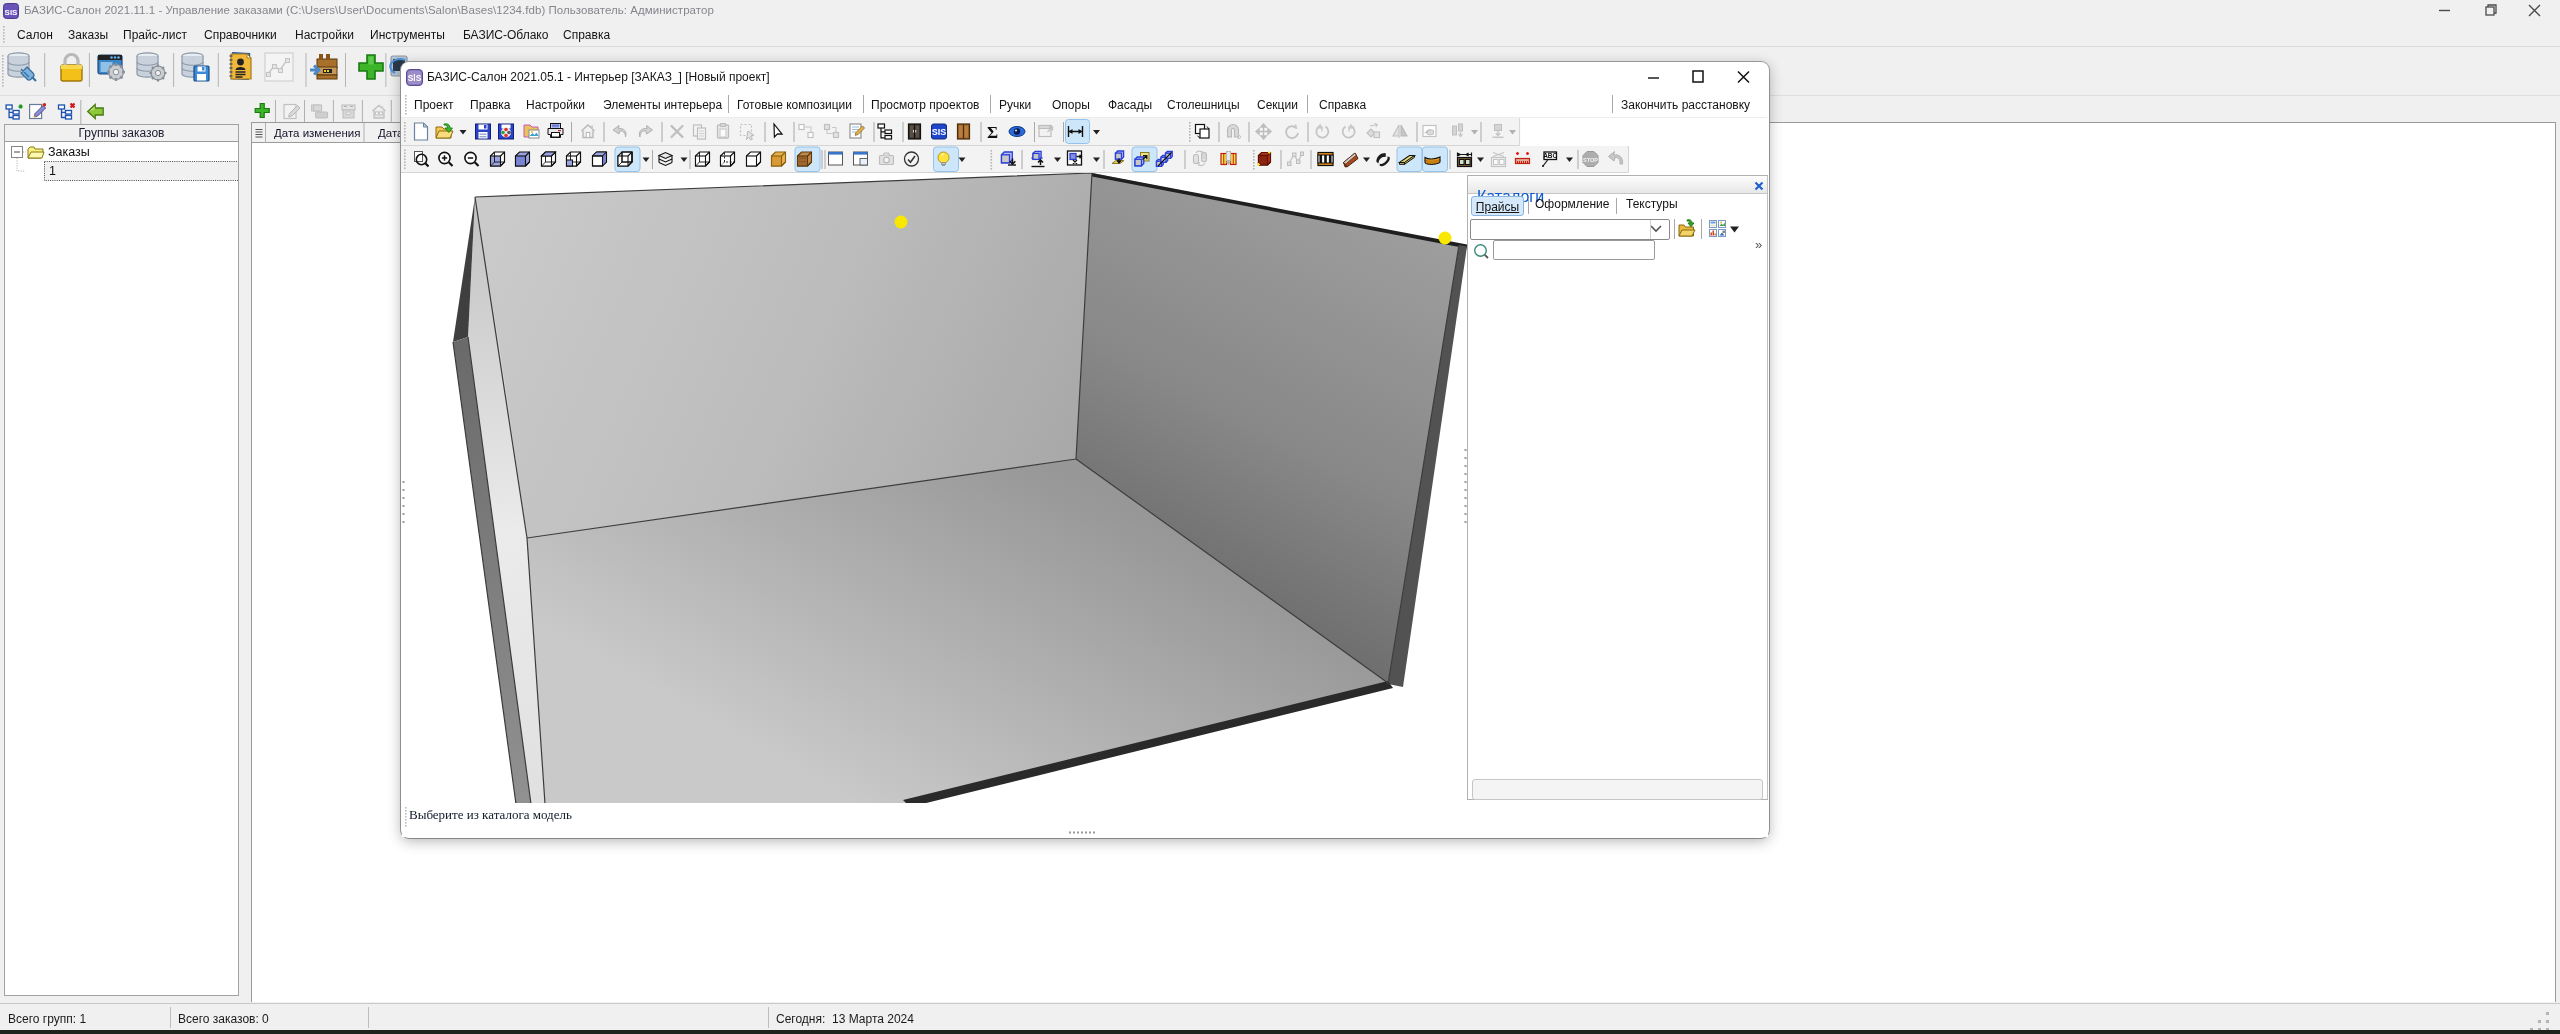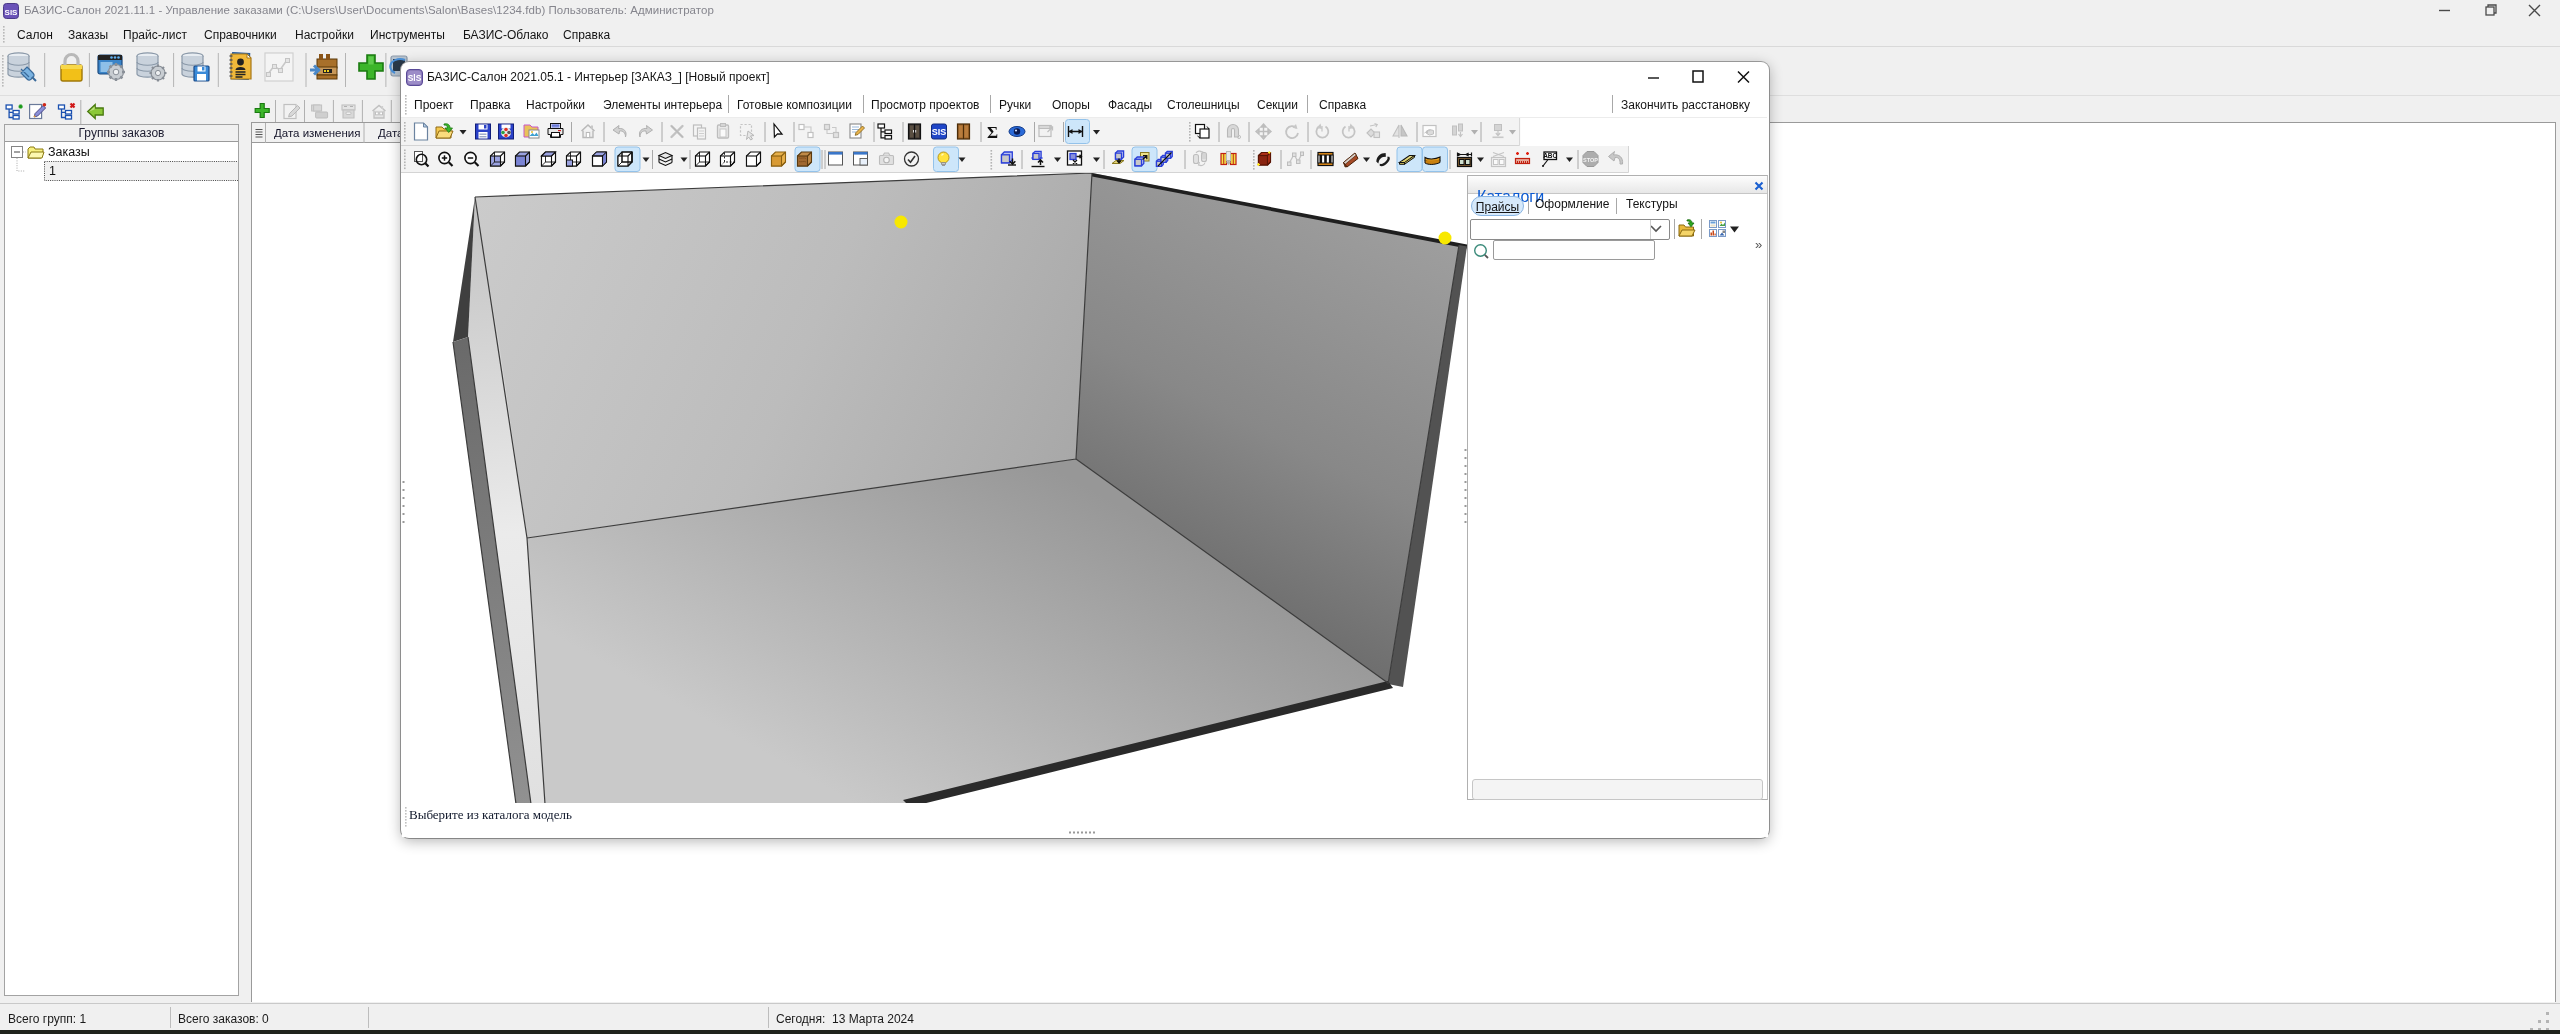--- a/index.html
+++ b/index.html
@@ -853,21 +853,21 @@
       <rect x="0.5" y="340" width="2" height="2" fill="#9a9a9a"></rect>
       <rect x="0.5" y="348" width="2" height="2" fill="#9a9a9a"></rect>
     </svg>
 <div id="catalog">
       <div id="cathdr">
         <span class="abs" style="left:9px;top:12px;font-size:16px;color:#0b5ad2">Каталоги</span>
         <svg class="abs" style="left:286px;top:5px" width="10" height="10">
           <path d="M1.5,1.5 l7,7 m0,-7 l-7,7" stroke="#1a5fd0" stroke-width="2.1"></path>
         </svg>
       </div>
-      <div class="abs" style="left:3px;top:20px;width:53px;height:20px;background:#d6e9fb;border:1px solid #8ab5e2;border-radius:10px;text-align:center"><span style="font-size:12px;color:#141414;text-decoration:underline;line-height:19px">Прайсы</span></div>
+      <div class="abs" style="left:3px;top:20px;width:53px;height:20px;background:#d6e9fb;border:1px solid #8ab5e2;border-radius:3px;text-align:center"><span style="font-size:12px;color:#141414;text-decoration:underline;line-height:19px">Прайсы</span></div>
       <div class="abs" style="left:59.5px;top:22px;width:1px;height:16px;background:#a8a8a8"></div>
       <span class="ctab" style="left:67px">Оформление</span>
       <div class="abs" style="left:148px;top:22px;width:1px;height:16px;background:#a8a8a8"></div>
       <span class="ctab" style="left:158px">Текстуры</span>
       <div class="abs" style="left:2px;top:43px;width:200px;height:21px;background:#fff;border:1px solid #8a8a8a;border-radius:2px"></div>
       <svg class="abs" style="left:181px;top:48px" width="14" height="10">
         <path d="M2,2 l5,5 5,-5" fill="none" stroke="#555" stroke-width="1.6"></path>
       </svg>
       <div class="abs" style="left:182px;top:44px;width:1px;height:19px;background:#d0d0d0"></div>
       <div class="abs" style="left:206px;top:43px;width:1px;height:20px;background:#a8a8a8"></div>

